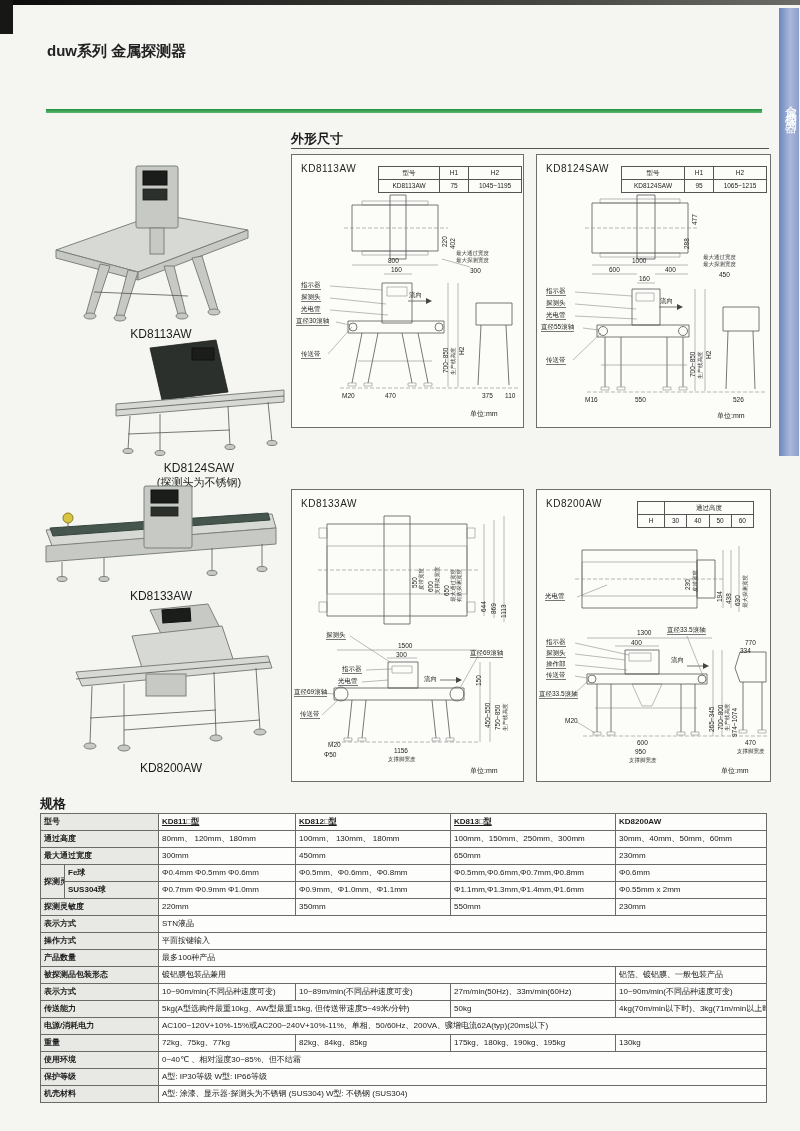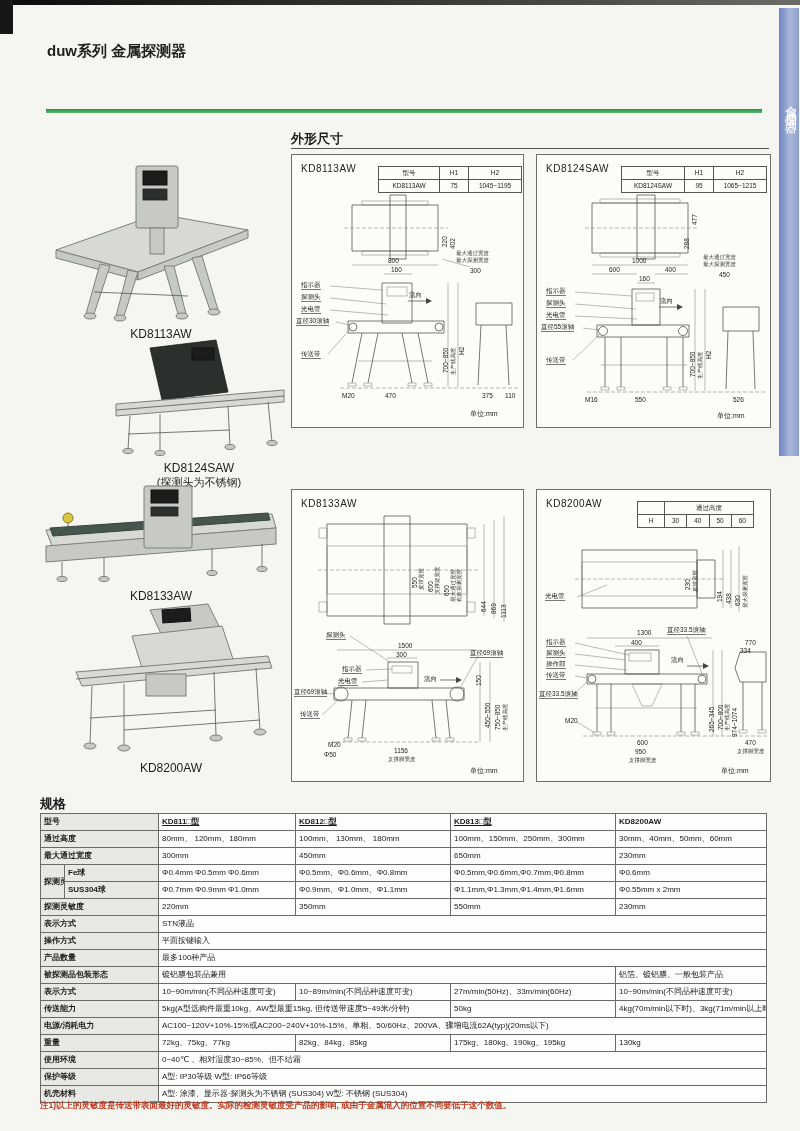--- a/index.html
+++ b/index.html
@@ -569,21 +569,21 @@
       <td class="small">10~90m/min(不同品种速度可变)</td>
     </tr>
     <tr>
       <td colspan="2" class="lab">传送能力</td>
       <td colspan="2" class="small">5kg(A型选购件最重10kg、AW型最重15kg, 但传送带速度5~49米/分钟)</td>
       <td>50kg</td>
       <td class="small">4kg(70m/min以下时)、3kg(71m/min以上时)</td>
     </tr>
     <tr>
       <td colspan="2" class="lab">电源/消耗电力</td>
-      <td colspan="4">AC100~120V+10%-15%或AC200~240V+10%-15%、单相、50/60Hz、200VA、骤增电流62A(typ)(20ms以下)</td>
+      <td colspan="4">AC100~120V+10%-15%或AC200~240V+10%-11%、单相、50/60Hz、200VA、骤增电流62A(typ)(20ms以下)</td>
     </tr>
     <tr>
       <td colspan="2" class="lab">重量</td>
       <td>72kg、75kg、77kg</td>
       <td>82kg、84kg、85kg</td>
       <td>175kg、180kg、190kg、195kg</td>
       <td>130kg</td>
     </tr>
     <tr>
       <td colspan="2" class="lab">使用环境</td>
@@ -593,15 +593,14 @@
       <td colspan="2" class="lab">保护等级</td>
       <td colspan="4">A型: IP30等级   W型: IP66等级</td>
     </tr>
     <tr>
       <td colspan="2" class="lab">机壳材料</td>
       <td colspan="4">A型: 涂漆、显示器·探测头为不锈钢 (SUS304)  W型: 不锈钢 (SUS304)</td>
     </tr>
   </tbody>
     </table>
 
-  <div class="footnote">注1)以上的灵敏度是传送带表面最好的灵敏度。实际的检测灵敏度受产品的影响, 或由于金属混入的位置不同要低于这个数值。</div>
 
 </div>
 
 </body></html>

